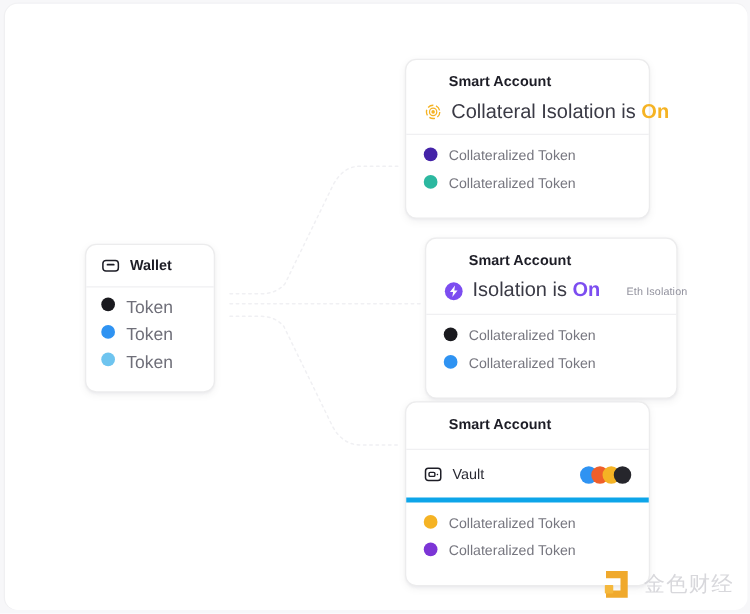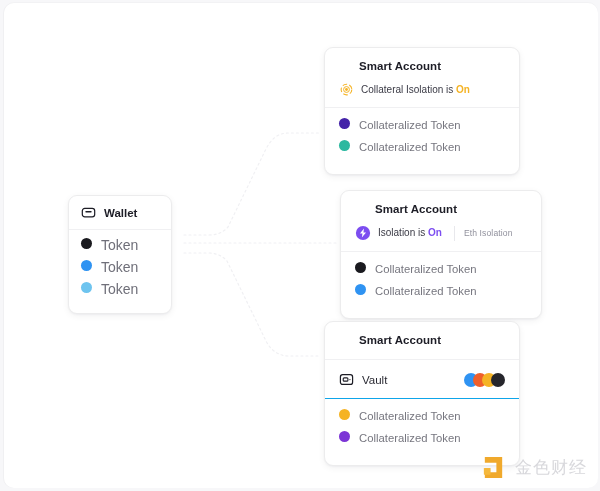--- a/index.html
+++ b/index.html
@@ -60,21 +60,21 @@
     line-height: 15px;
     margin-left: 20px;
   }
   .status-row {
     display: flex;
     align-items: center;
     margin-top: 8px;
     gap: 7px;
   }
   .status-text {
-    font-size: 10px;
+    font-size: 16px;
     color: #3a3a45;
     line-height: 14px;
     white-space: nowrap;
   }
   .status-on {
     font-weight: bold;
   }
   .badge-sep {
     width: 1px;
     height: 15px;
@@ -153,21 +153,21 @@
     width: 196px;
   }
   #card-vault .card-head {
     padding: 11px 14px 11px 14px;
   }
   .vault-row {
     display: flex;
     align-items: center;
     justify-content: space-between;
     padding: 12px 14px 11px 14px;
-    border-bottom: 1px solid #0ea5e9;
+    border-bottom: 4px solid #0ea5e9;
   }
   .vault-left {
     display: flex;
     align-items: center;
     gap: 8px;
   }
   .vault-label {
     font-size: 11.5px;
     color: #2a2a33;
     font-weight: normal;

